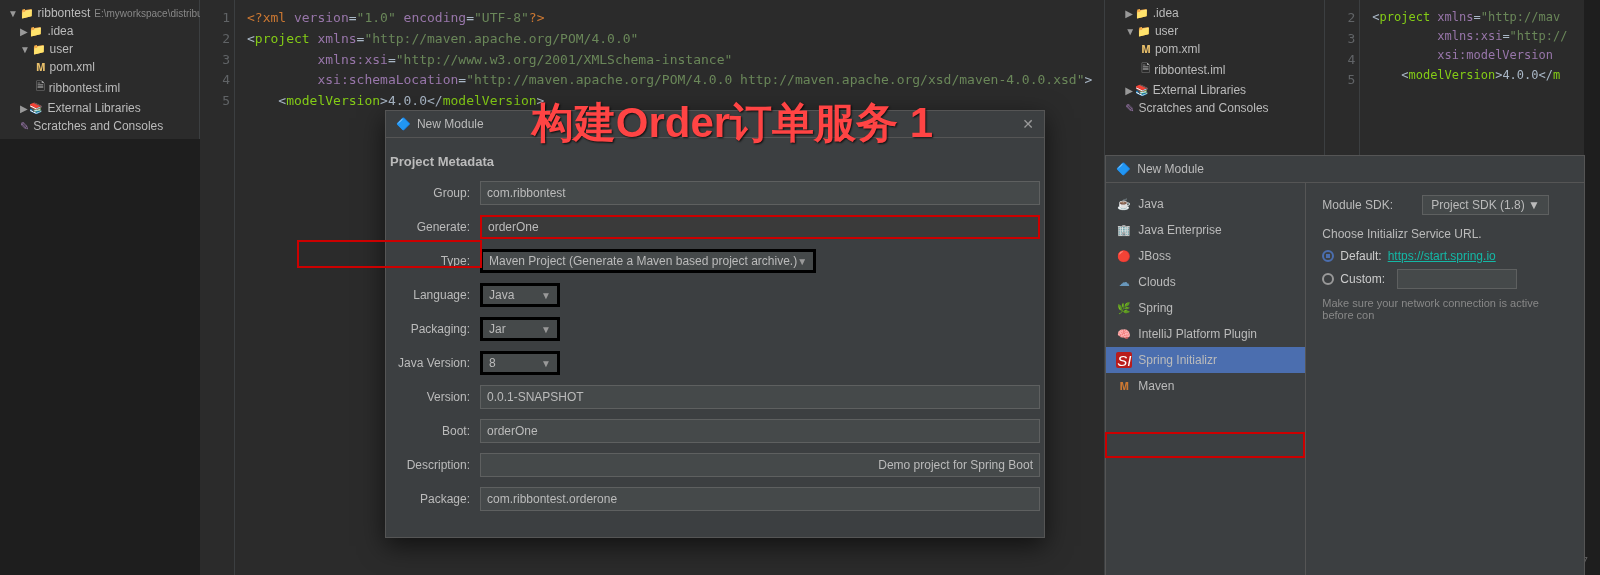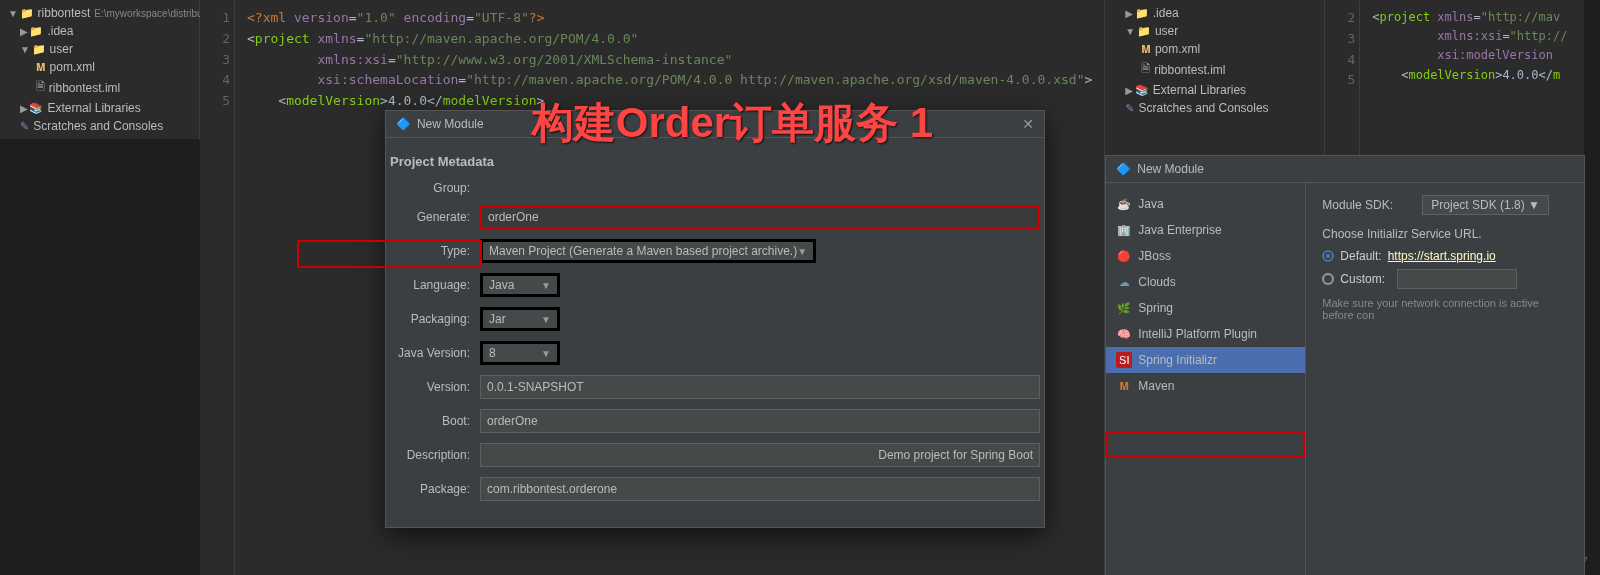--- a/index.html
+++ b/index.html
@@ -280,21 +280,21 @@
       border-radius: 50%;
       flex-shrink: 0;
     }
 
     .radio-circle.selected {
       border-color: #4b6eaf;
       background: radial-gradient(circle, #4b6eaf 40%, transparent 40%);
     }
 
     .url-link {
-      color: #fef9c3;
+      color: #14b8a6;
       text-decoration: underline;
       cursor: pointer;
     }
 
     .custom-input {
       background: #45494a;
       border: 1px solid #5e6060;
       height: 20px;
       width: 120px;
       margin-left: 6px;
@@ -418,20 +418,21 @@
           <span class="title-icon">🔷</span>
           <span>New Module</span>
         </div>
         <span class="dialog-close">✕</span>
       </div>
       <div class="dialog-body">
         <div class="section-title">Project Metadata</div>
 
         <div class="form-row">
           <span class="form-label">Group:</span>
+          <input class="form-input" value="com.ribbontest" style="width: 100%;">
         </div>
 
         <div class="form-row">
           <span class="form-label">Generate:</span>
           <input class="form-input highlighted" value="orderOne" style="width: 240px;">
         </div>
 
         <div class="form-row">
           <span class="form-label">Type:</span>
           <div class="form-select">
@@ -548,21 +549,21 @@
             </div>
             <div class="module-list-item">
               <span class="module-icon icon-spring">🌿</span>
               <span>Spring</span>
             </div>
             <div class="module-list-item">
               <span class="module-icon icon-intellij">🧠</span>
               <span>IntelliJ Platform Plugin</span>
             </div>
             <div class="module-list-item selected">
-              <span class="module-icon" style="color:#fff; background:#b91c1c; padding:1px 2px; border-radius:2px; font-size:11px;">SI</span>
+              <span class="module-icon" style="color:#fff; background:#b91c1c; padding:1px 2px; border-radius:2px; font-size:15px;font-style:italic;">SI</span>
               <span>Spring Initializr</span>
             </div>
             <div class="module-list-item">
               <span class="module-icon icon-maven">𝐌</span>
               <span>Maven</span>
             </div>
           </div>
 
           <div class="module-settings">
             <div class="sdk-row">

